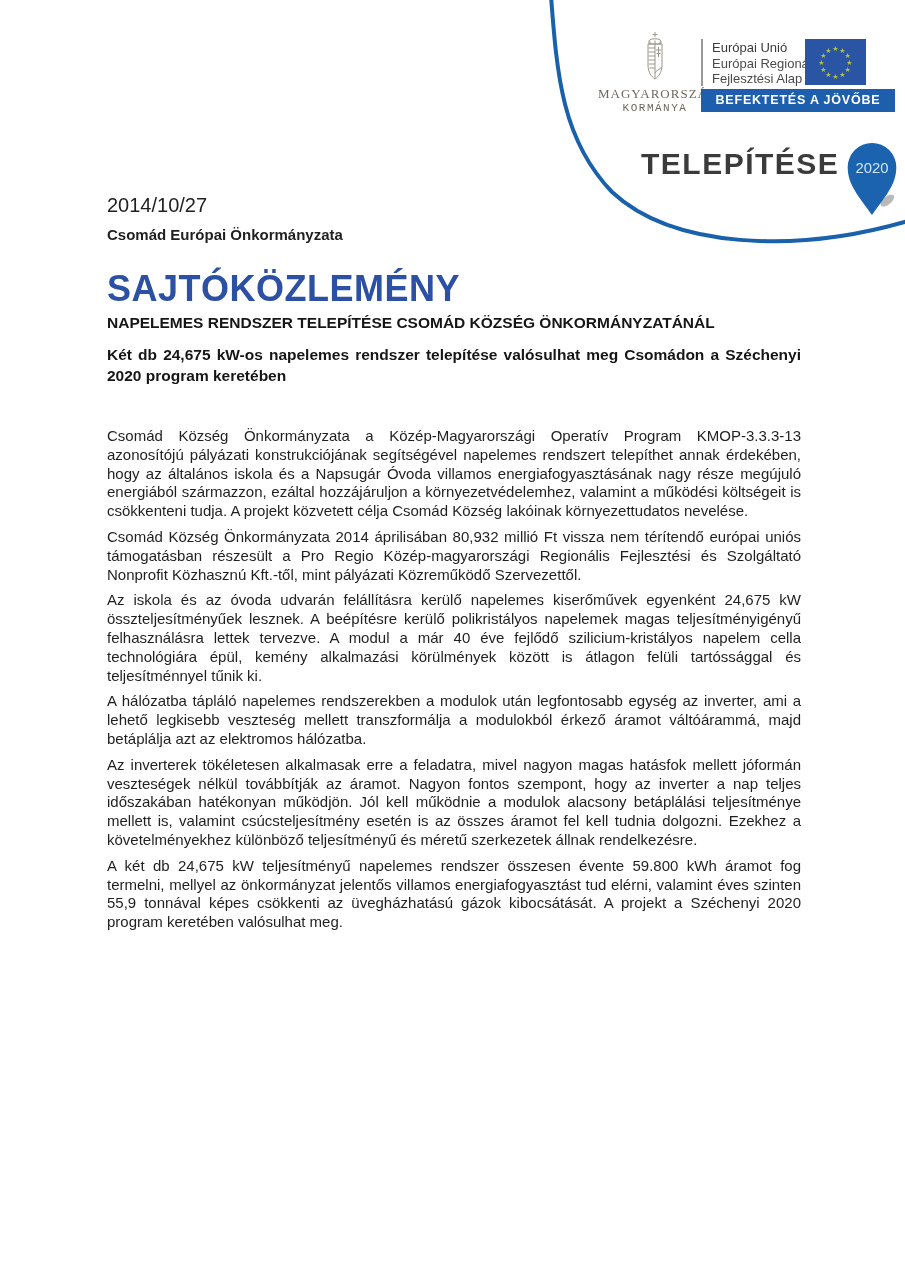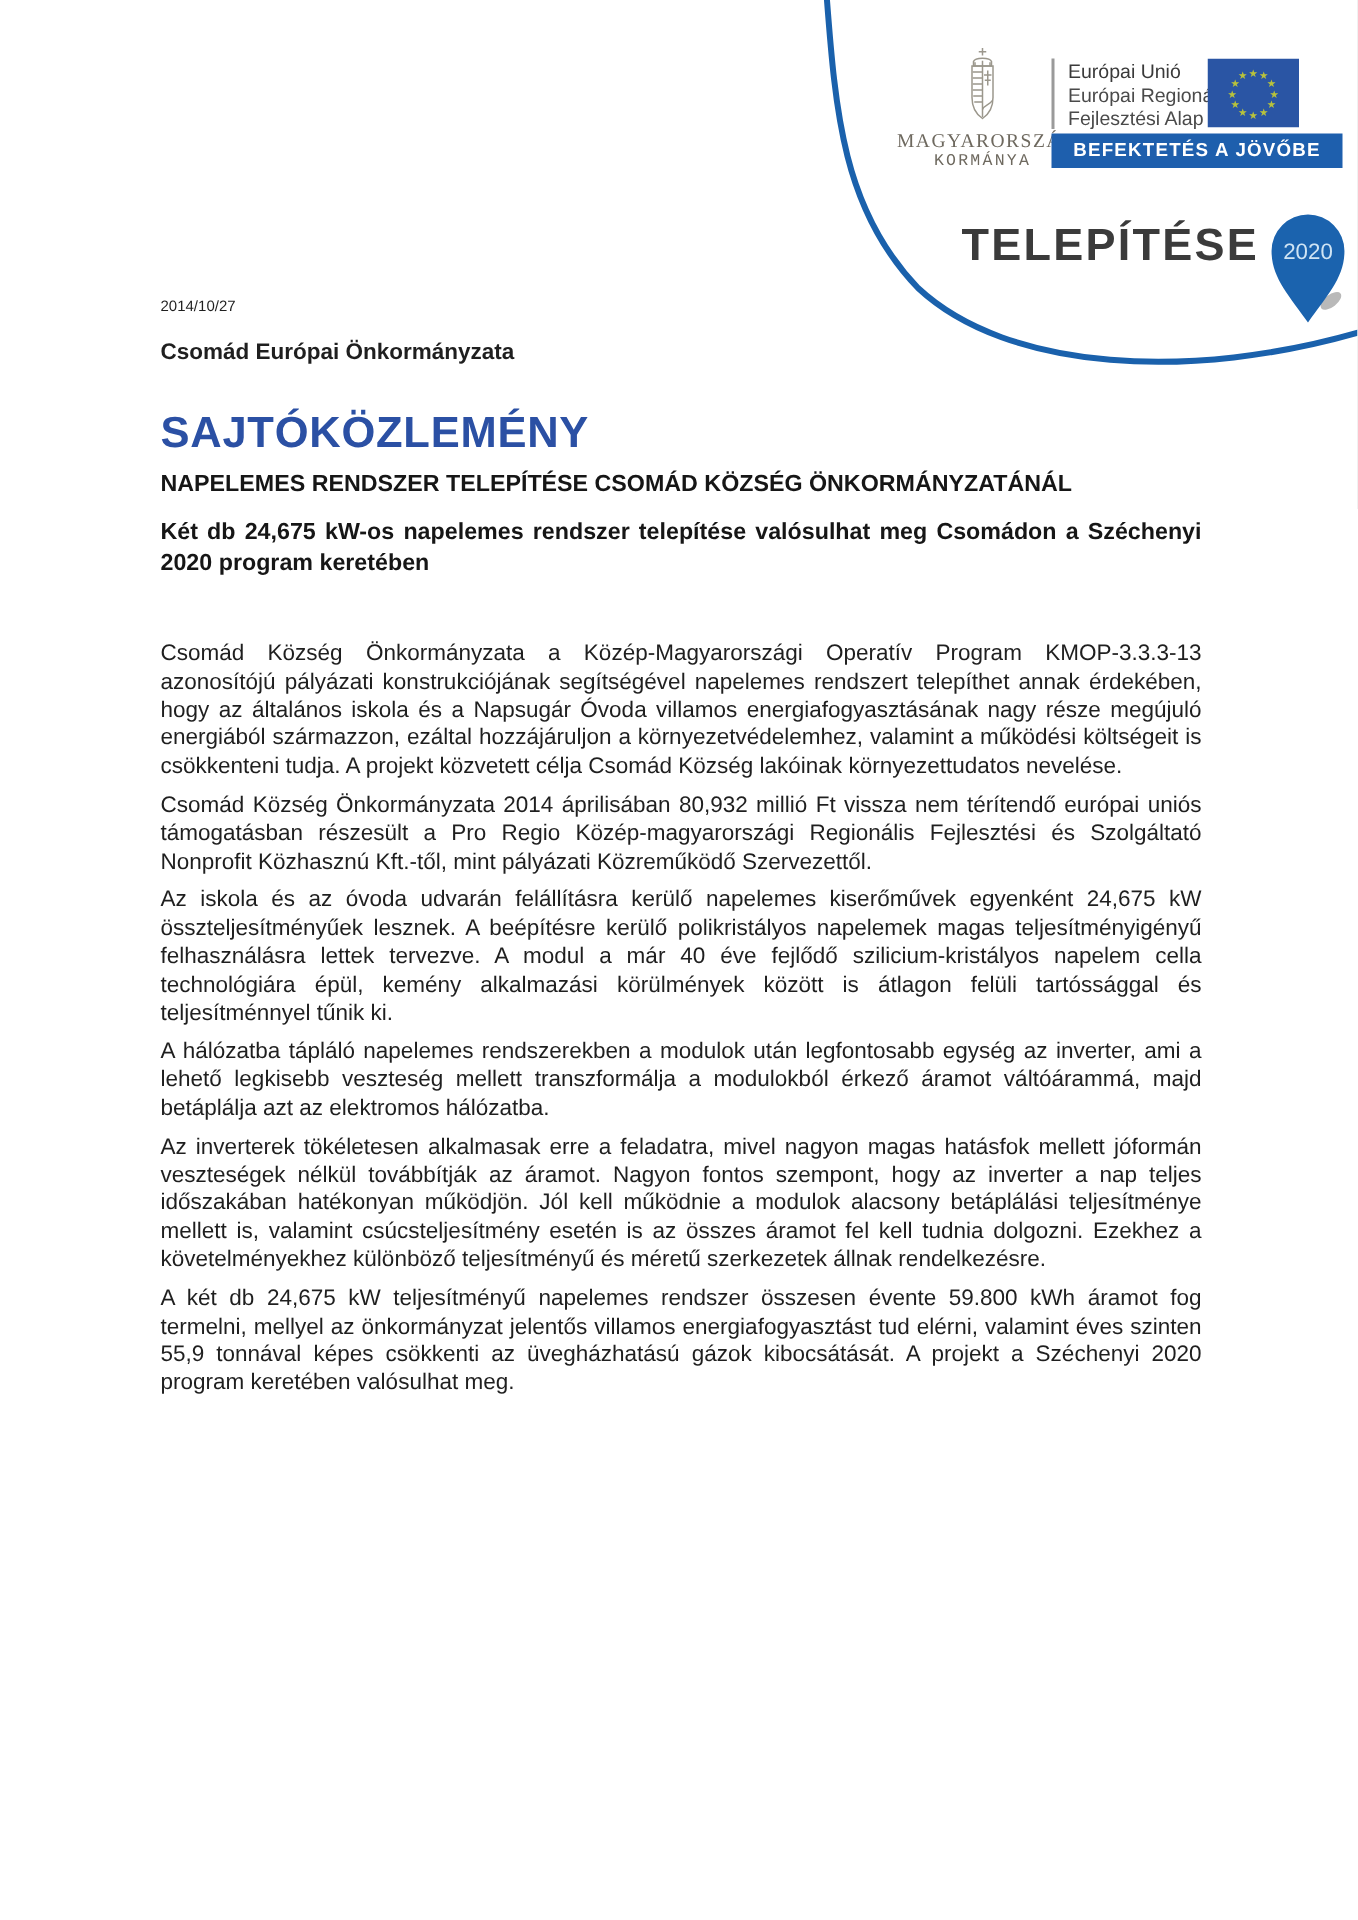--- a/index.html
+++ b/index.html
@@ -28,23 +28,23 @@
     position:absolute; left:701px; top:89px; width:194px; height:23px;
     background:#1e5fad; color:#ffffff; font-size:12.5px; font-weight:bold;
     letter-spacing:0.8px; text-align:center; line-height:23px;
   }
   
   .szechenyi { position:absolute; left:641px; top:148px; display:flex; align-items:flex-start; }
   .sz-text { font-size:30px; font-weight:bold; color:#3b3b3b; letter-spacing:1.5px; line-height:32px; }
   .sz-pin { margin-left:6px; margin-top:-7px; }
   
   .doc { position:absolute; left:107px; top:196px; width:694px; }
-  .date { font-size:10px; line-height:18px; margin-bottom:12px; }
+  .date { font-size:20px; line-height:18px; margin-bottom:12px; }
   .org  { font-size:15px; font-weight:bold; line-height:18px; margin-bottom:28px; }
-  .title { font-size:29px; font-weight:bold; color:#2b50a4; letter-spacing:0.5px; line-height:34px; margin-bottom:7px; }
+  .title { font-size:36px; font-weight:bold; color:#2b50a4; letter-spacing:0.5px; line-height:34px; margin-bottom:7px; }
   .subtitle { font-size:15.5px; font-weight:bold; line-height:19px; margin-bottom:12px; color:#161616; }
   .lead { font-size:15.5px; font-weight:bold; text-align:justify; line-height:21px; margin-bottom:41px; color:#161616; }
   .doc p.body { font-size:15px; line-height:18.8px; text-align:justify; margin-bottom:7px; color:#1f1f1f; }
 </style>
 </head>
 <body>
 
 <div class="page">
 
   <svg class="arc" width="905" height="262" viewBox="0 0 905 262" aria-hidden="true">

